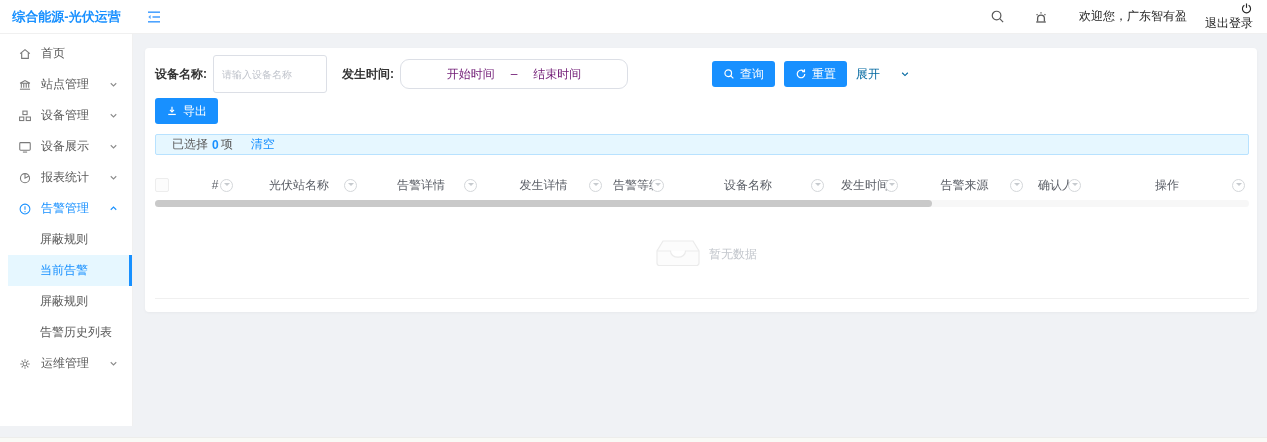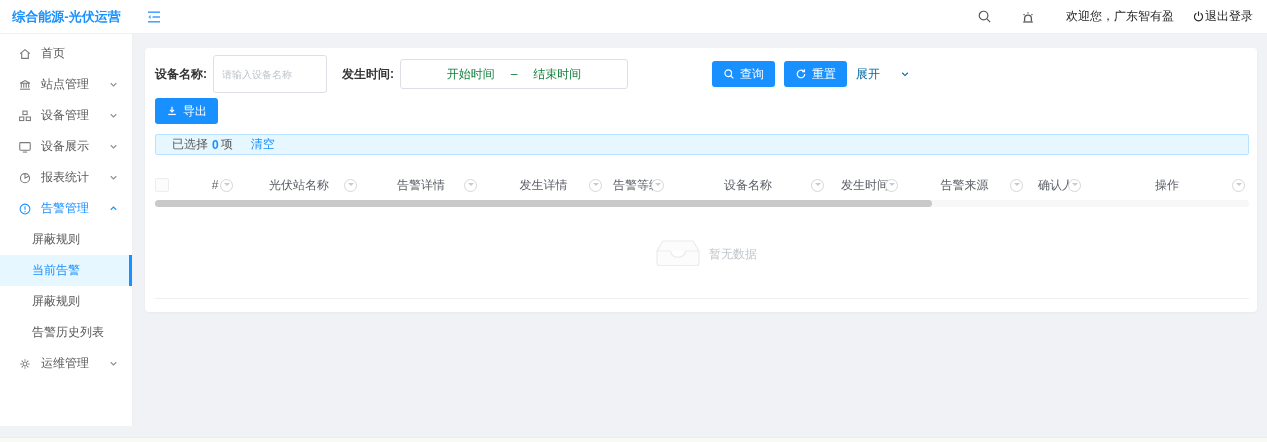--- a/index.html
+++ b/index.html
@@ -9,48 +9,48 @@
   
   .header { position:absolute; top:0; left:0; right:0; height:34px; background:#fff;
             border-bottom:1px solid #f0f0f0; display:flex; align-items:center; z-index:3; }
   .logo { width:133px; text-align:center; color:#1890ff; font-weight:bold; font-size:13px; letter-spacing:0; }
   .collapse-btn { margin-left:13px; color:#4da3ff; display:flex; align-items:center; cursor:pointer; }
   .header-right { margin-left:auto; display:flex; align-items:center; padding-right:14px; color:#595959; }
   .hicon { display:flex; align-items:center; cursor:pointer; color:#595959; }
   .hicon.search { margin-right:28px; }
   .hicon.alarm { margin-right:30px; }
   .welcome { font-size:12px; color:#262626; margin-right:18px; }
-  .logout { display:flex; align-items:center; gap:0; font-size:12px; color:#262626; cursor:pointer; }
+  .logout { display:flex; align-items:flex-end; gap:0; font-size:12px; color:#262626; cursor:pointer;flex-direction:column; }
 
   
   .sidebar { position:absolute; top:34px; left:0; width:133px; bottom:16px; background:#fff;
              border-right:1px solid #f0f0f0; padding-top:4px; z-index:2; }
   .side-item { position:relative; height:31px; display:flex; align-items:center; padding-left:18px;
                font-size:12px; color:#595959; cursor:pointer; }
   .side-item .sicon { width:14px; height:14px; margin-right:9px; display:flex; align-items:center; color:#7a7a7a; }
   .side-item .chev { position:absolute; right:13px; color:#8c8c8c; display:flex; }
-  .side-item.sub { padding-left:32px; }
+  .side-item.sub { padding-left:32px;margin-left:8px; }
   .side-item.active, .side-item.active .sicon, .side-item.active .chev { color:#1890ff; }
   .side-item.selected { background:#e6f7ff; color:#1890ff; }
   .side-item.selected::after { content:""; position:absolute; right:0; top:0; bottom:0; width:3px; background:#1890ff; }
 
   
   .main { position:absolute; left:134px; top:34px; right:0; bottom:5px; background:#f0f2f5; }
   .card { position:absolute; left:11px; top:14px; right:10px; height:264px; background:#fff;
           border-radius:4px; box-shadow:0 1px 3px rgba(0,0,0,0.04); }
 
   
   .filter-row { display:flex; align-items:center; height:26px; margin:13px 8px 0 10px; font-size:12px; }
   .f-label { color:#333; font-weight:bold; margin-right:6px; white-space:nowrap; }
   .txt-input { width:114px; height:38px; border:1px solid #dcdfe6; border-radius:3px; padding:0 8px;
                font-size:10px; color:#333; outline:none; font-family:inherit; }
   .txt-input::placeholder { color:#c0c4cc; }
   .f-gap { width:15px; }
-  .range-input { width:228px; height:30px; border:1px solid #dcdfe6; border-radius:3px; display:flex;
-                 align-items:center; justify-content:center; gap:16px; font-size:12px; color:#15803d; cursor:text; }
+  .range-input { width:228px; height:30px; border:1px solid #dcdfe6; border-radius:9px; display:flex;
+                 align-items:center; justify-content:center; gap:16px; font-size:12px; color:#701a75; cursor:text; }
   .btn-zone { margin-left:84px; display:flex; align-items:center; gap:9px; }
   .btn { height:26px; padding:0 11px; background:#1890ff; border:none; border-radius:3px; color:#fff;
          font-size:12px; display:inline-flex; align-items:center; gap:5px; cursor:pointer; font-family:inherit; }
   .expand-link { color:#0369a1; font-size:12px; display:flex; align-items:center; gap:20px; cursor:pointer; }
 
   
   .export-row { margin:11px 0 0 10px; }
 
   
   .sel-bar { margin:10px 8px 0 10px; height:21px; background:#e6f7ff; border:1px solid #b8e2ff;

